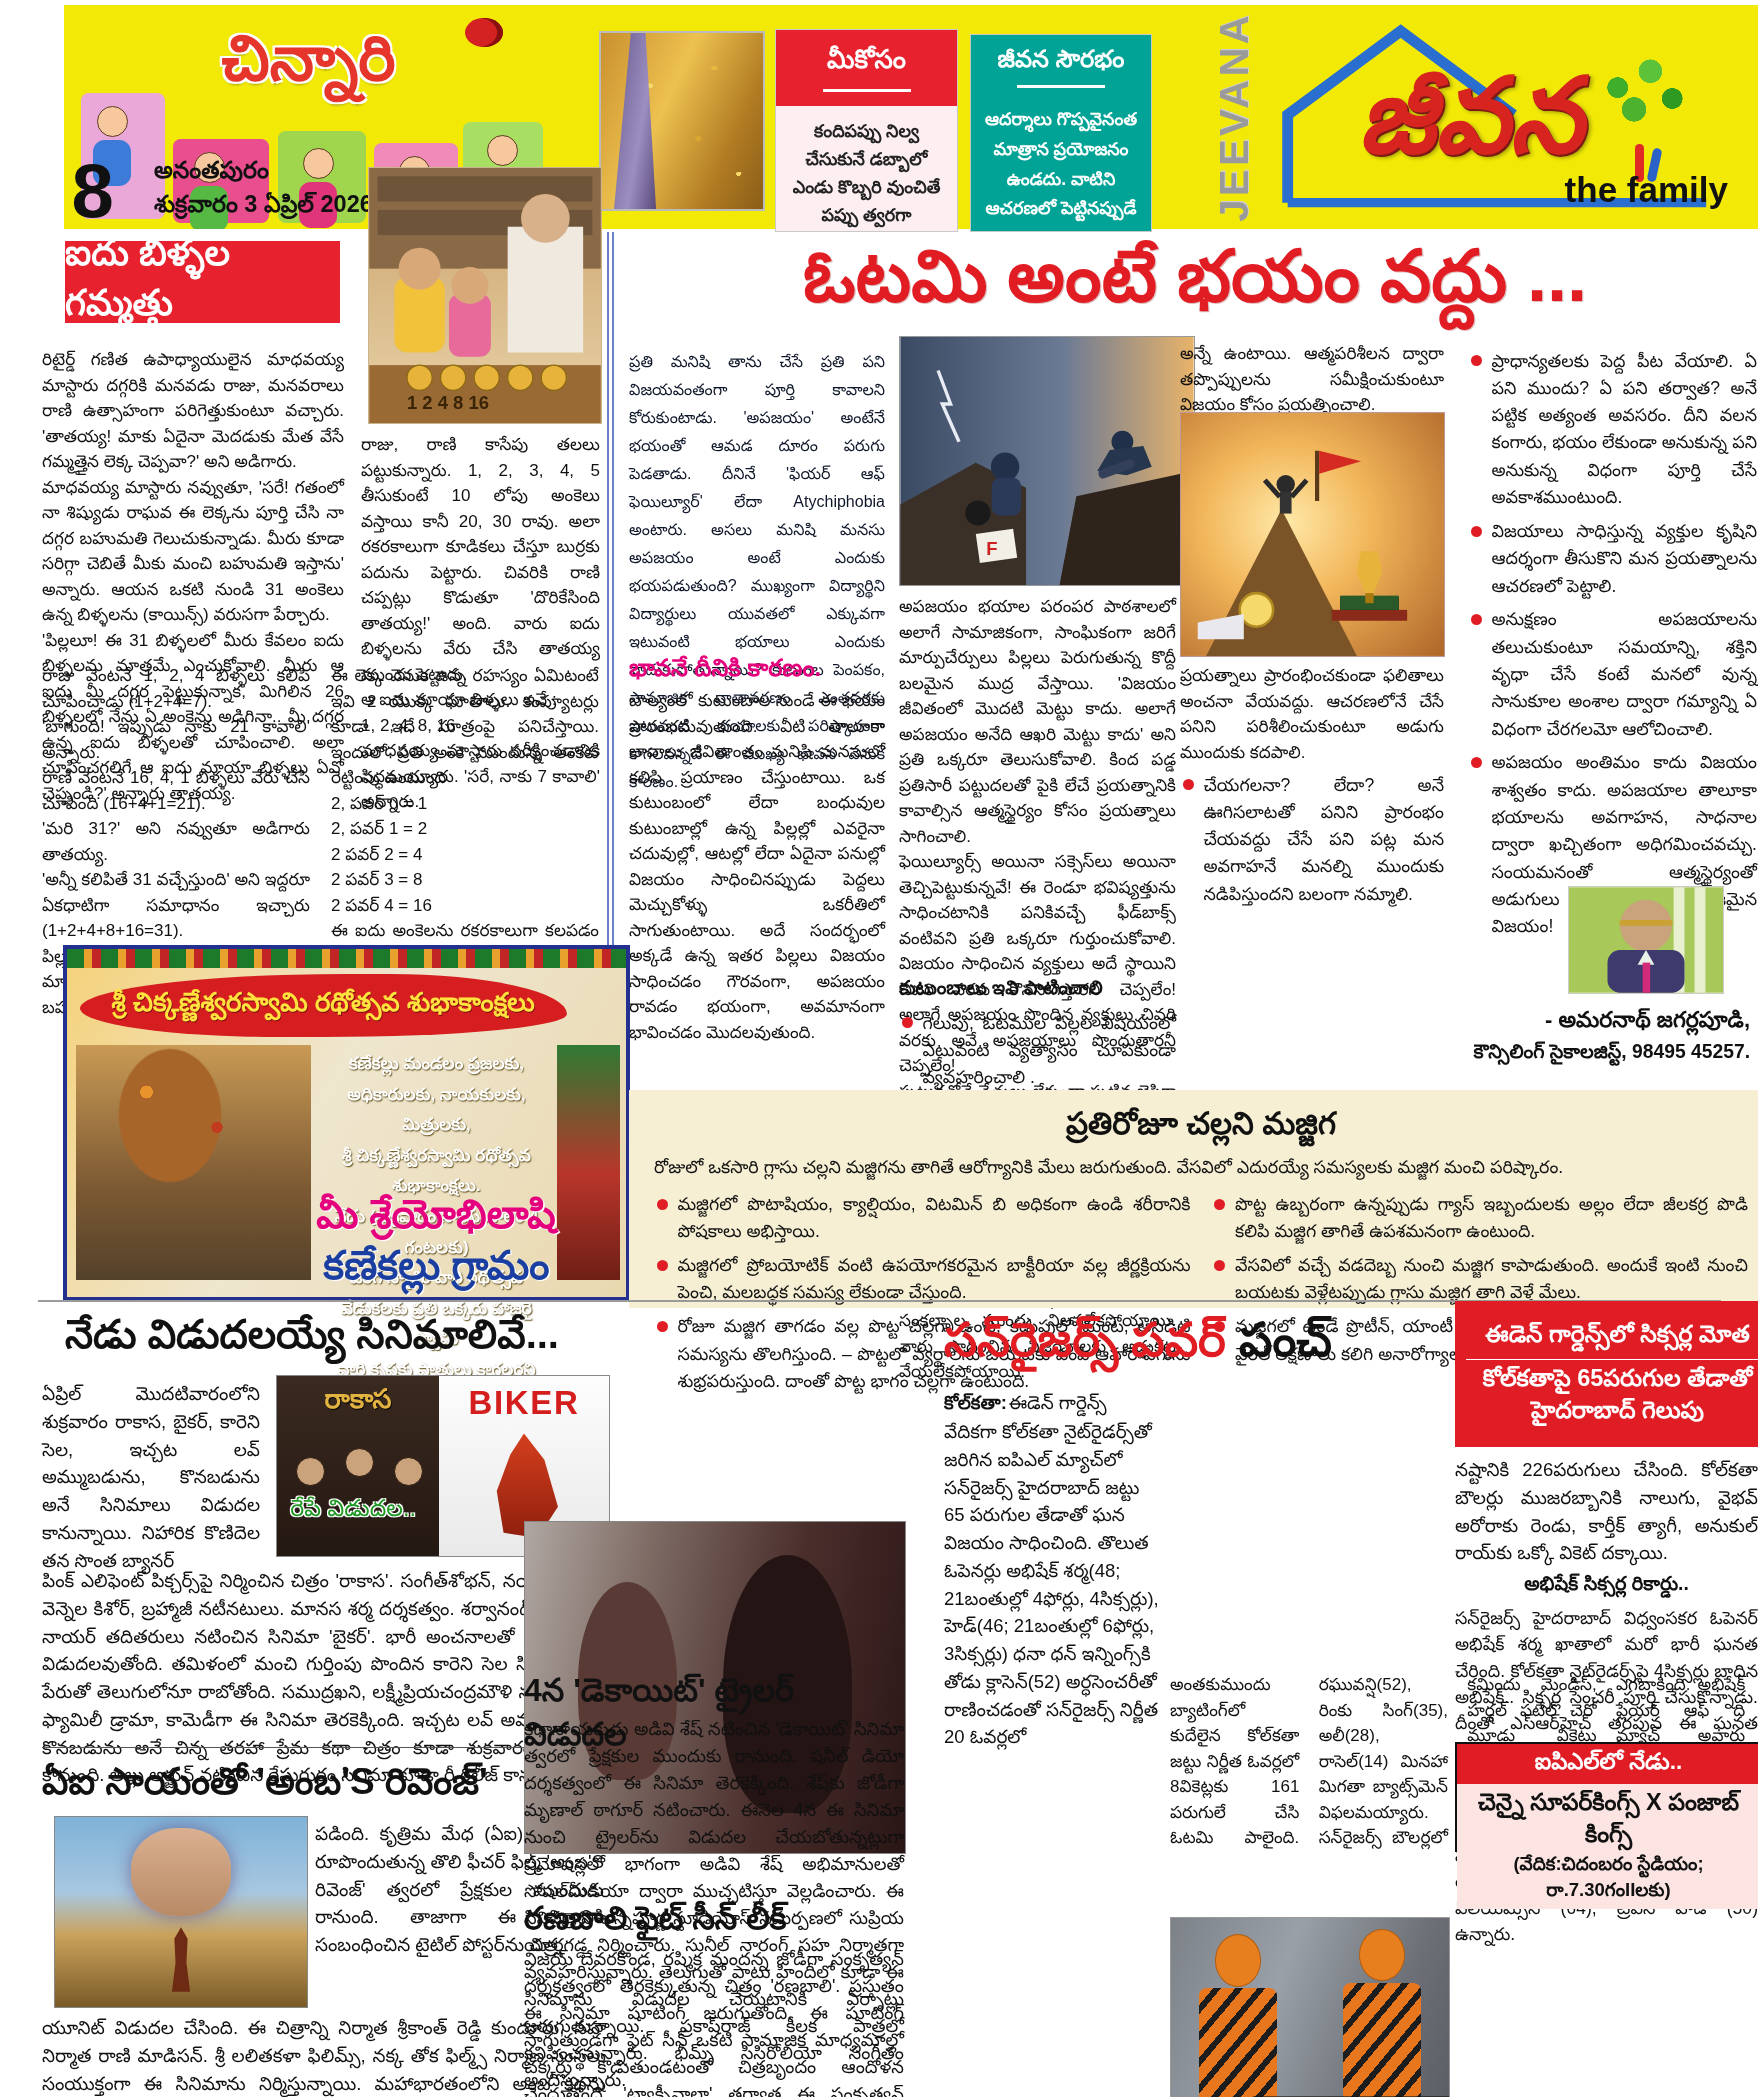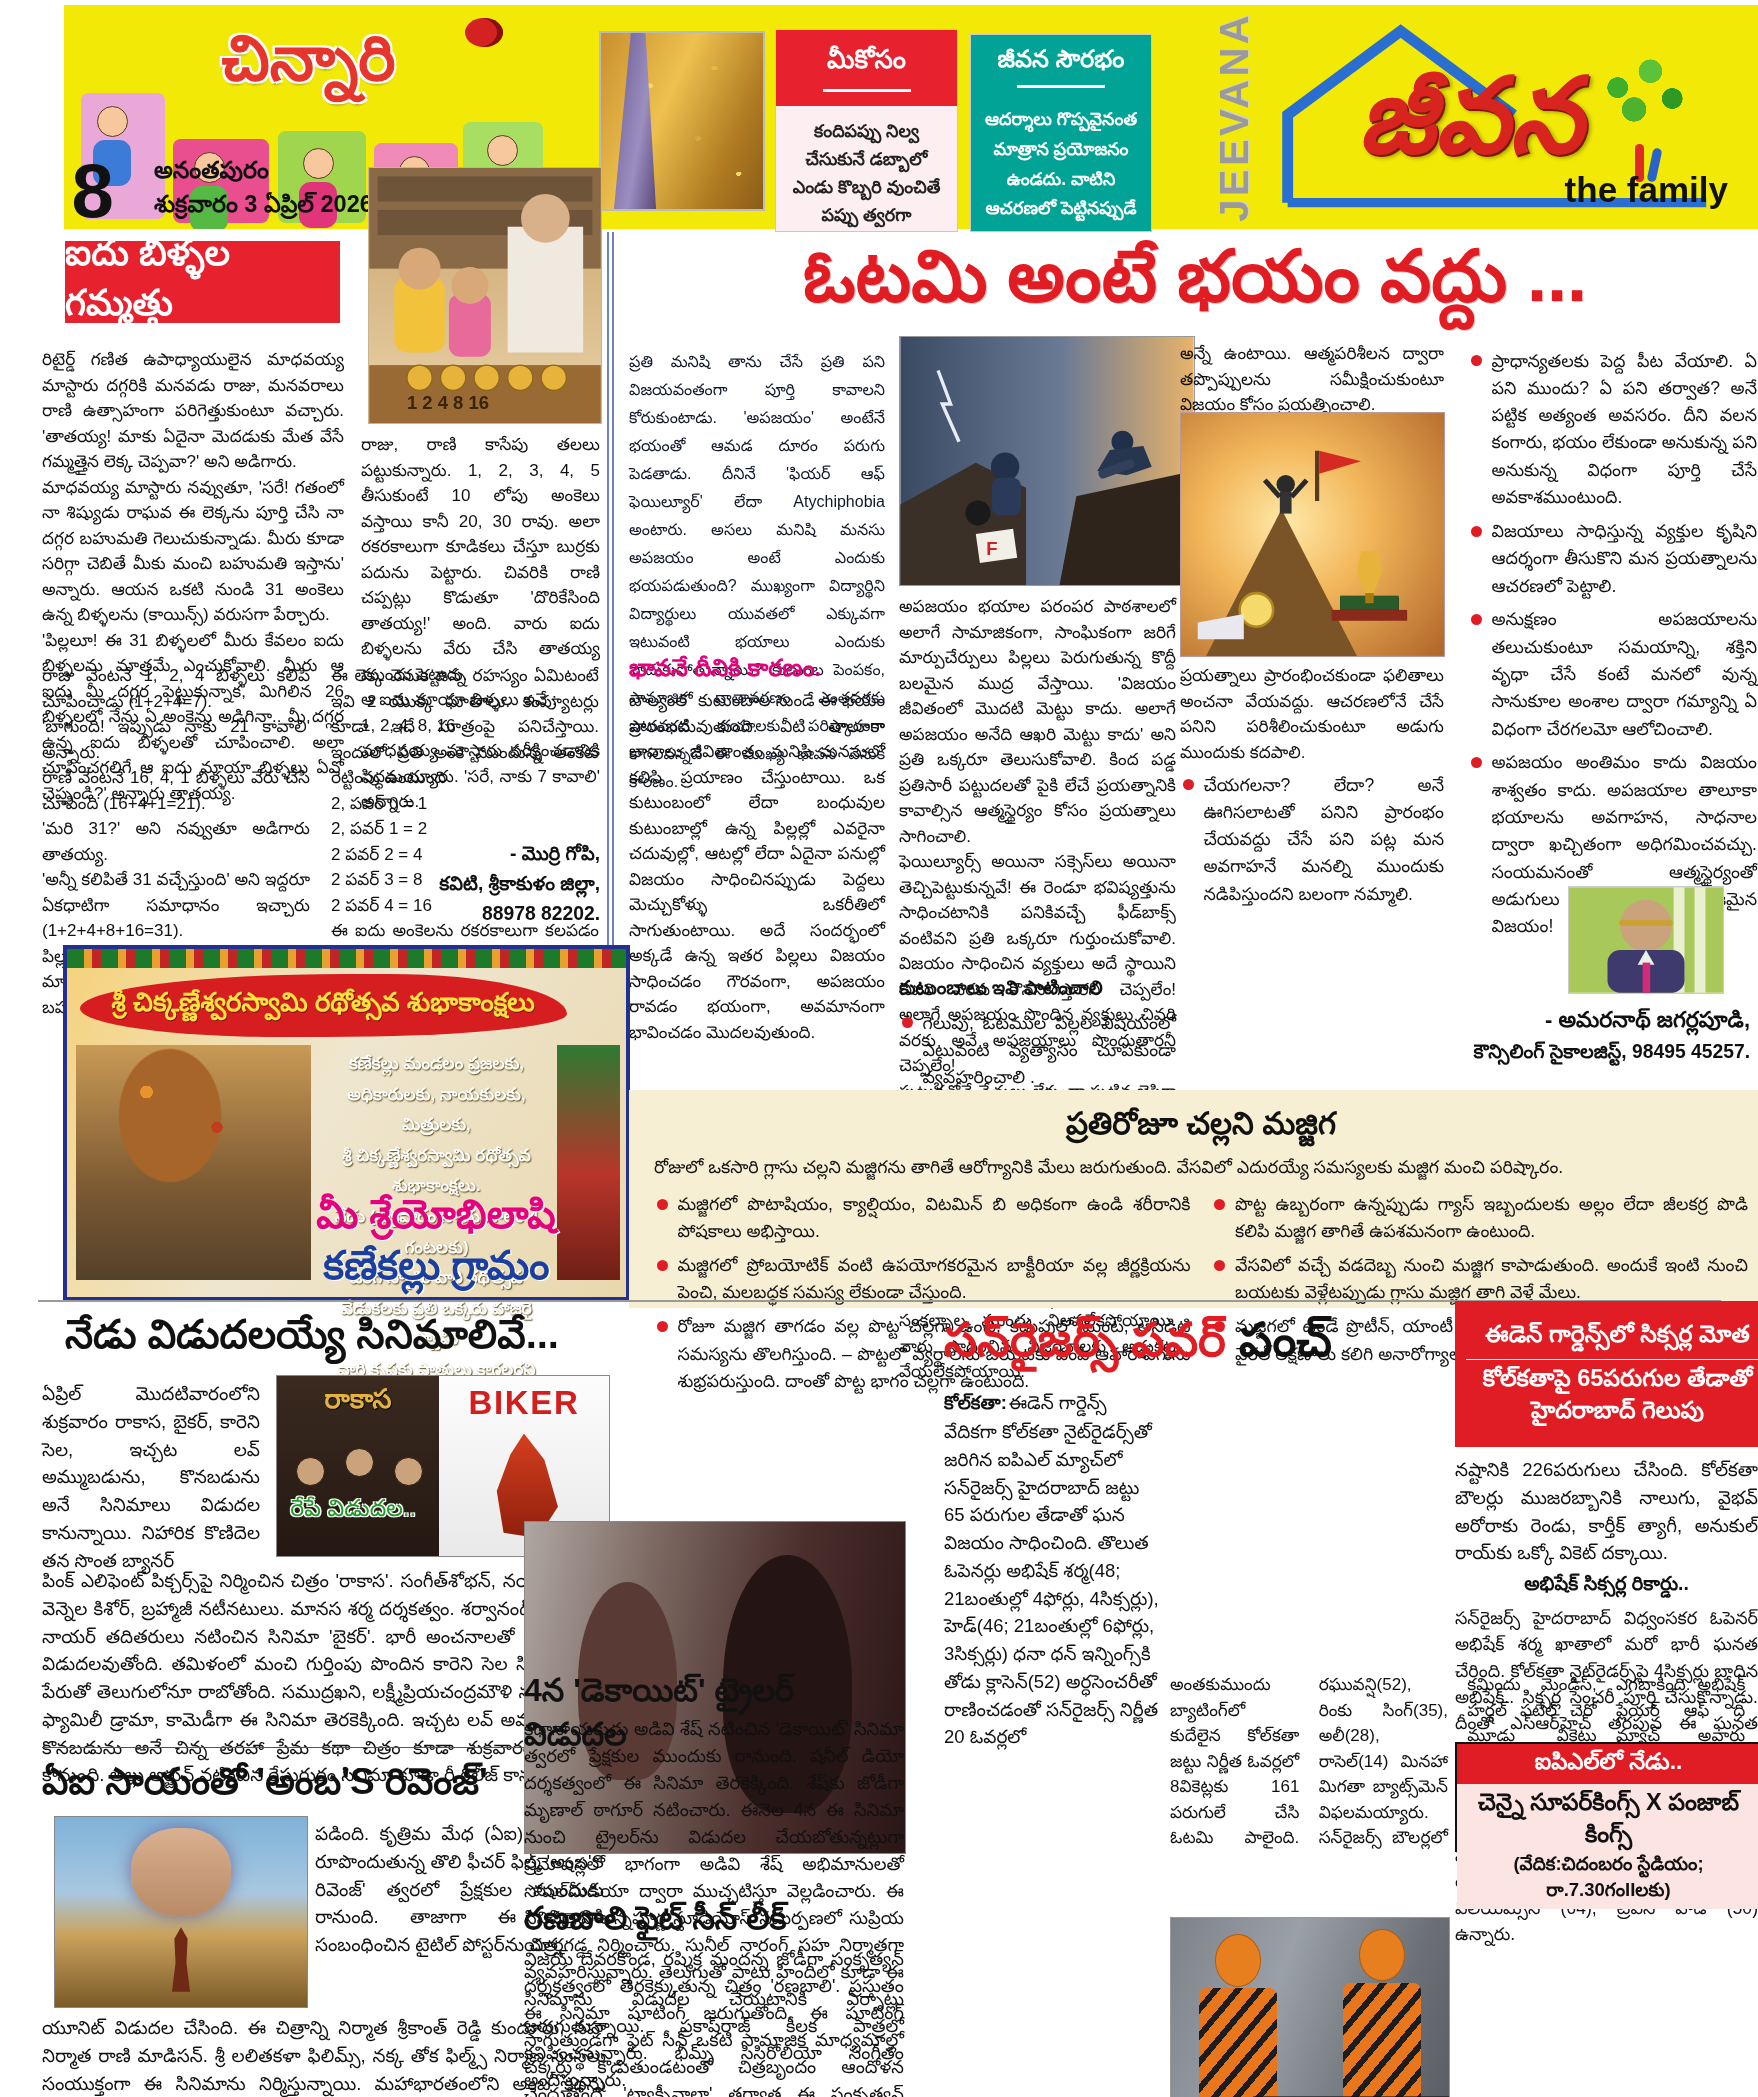--- a/index.html
+++ b/index.html
@@ -280,23 +280,20 @@
 'మరి 31?' అని నవ్వుతూ అడిగారు తాతయ్య.
 'అన్నీ కలిపితే 31 వచ్చేస్తుంది' అని ఇద్దరూ ఏకధాటిగా సమాధానం ఇచ్చారు (1+2+4+8+16=31).
 పిల్లల తార్కిక శక్తికి మురిసిపోయిన మాధవయ్య మాస్టారు వారికి మంచి బహుమతులు అందించారు.</div>
   <div class="abs story-col just pre" style="left:331px;top:663px;width:268px;height:180px">ఈ లెక్క వెనుక ఉన్న రహస్యం ఏమిటంటే ఇవి 2 యొక్క ఘాతాలు. కంప్యూటర్లు కూడా ఇదే సూత్రంపై పనిచేస్తాయి. ఇందులో ప్రతి అంకె ముందున్న అంకెకు రెట్టింపు ఉంటుంది
 2, పవర్ 0 = 1
 2, పవర్ 1 = 2
 2 పవర్ 2 = 4
 2 పవర్ 3 = 8
 2 పవర్ 4 = 16
 ఈ ఐదు అంకెలను రకరకాలుగా కలపడం ద్వారా 1 నుండి 31 వరకు ఉన్న ఏ సంఖ్యనైనా సృష్టించవచ్చు.</div>
-  <div class="abs byline pre" style="left:378px;top:839px;width:222px">- మొర్రి గోపి,
-కవిటి,  శ్రీకాకుళం జిల్లా,
-88978 82202.</div>
 
   <div class="abs blue-rule"></div>
   <div class="abs main-hd">ఓటమి అంటే భయం వద్దు ...</div>
 
   <div class="abs pink-text just pre" style="left:629px;top:348px;width:256px;height:302px">ప్రతి మనిషి తాను చేసే ప్రతి పని విజయవంతంగా పూర్తి కావాలని కోరుకుంటాడు. 'అపజయం' అంటేనే భయంతో ఆమడ దూరం పరుగు పెడతాడు. దీనినే 'ఫియర్ ఆఫ్ ఫెయిల్యూర్' లేదా Atychiphobia అంటారు. అసలు మనిషి మనసు అపజయం అంటే ఎందుకు భయపడుతుంది? ముఖ్యంగా విద్యార్థిని విద్యార్థులు యువతలో ఎక్కువగా ఇటువంటి భయాలు ఎందుకు పాదుకుపోతున్నాయి? కుటుంబ పెంపకం, సామాజిక వాతావరణం ఎంతవరకు ఇటువంటి భయాలకు పరిష్కారంగా కాగలవన్నదే ఈ ముఖ్య భావన వెనుక కారణం.</div>
   <div class="abs" style="left:629px;top:654px;width:256px">
     <div class="subhead-pink">భావనే దీనికి కారణం.</div>
     <div class="body-text just pre">బాల్యంలో కుటుంబాల నుండే ఈ భయం ప్రారంభమవుతుంది. వీటి తాలూకా భావాలు జీవితాంతం మనిషి మనసులో కలిసి ప్రయాణం చేస్తుంటాయి. ఒక కుటుంబంలో లేదా బంధువుల కుటుంబాల్లో ఉన్న పిల్లల్లో ఎవరైనా చదువుల్లో, ఆటల్లో లేదా ఏదైనా పనుల్లో విజయం సాధించినప్పుడు పెద్దలు మెచ్చుకోళ్ళు ఒకరీతిలో సాగుతుంటాయి. అదే సందర్భంలో అక్కడే ఉన్న ఇతర పిల్లలు విజయం సాధించడం గౌరవంగా, అపజయం రావడం భయంగా, అవమానంగా భావించడం మొదలవుతుంది.</div>
   </div>
 

